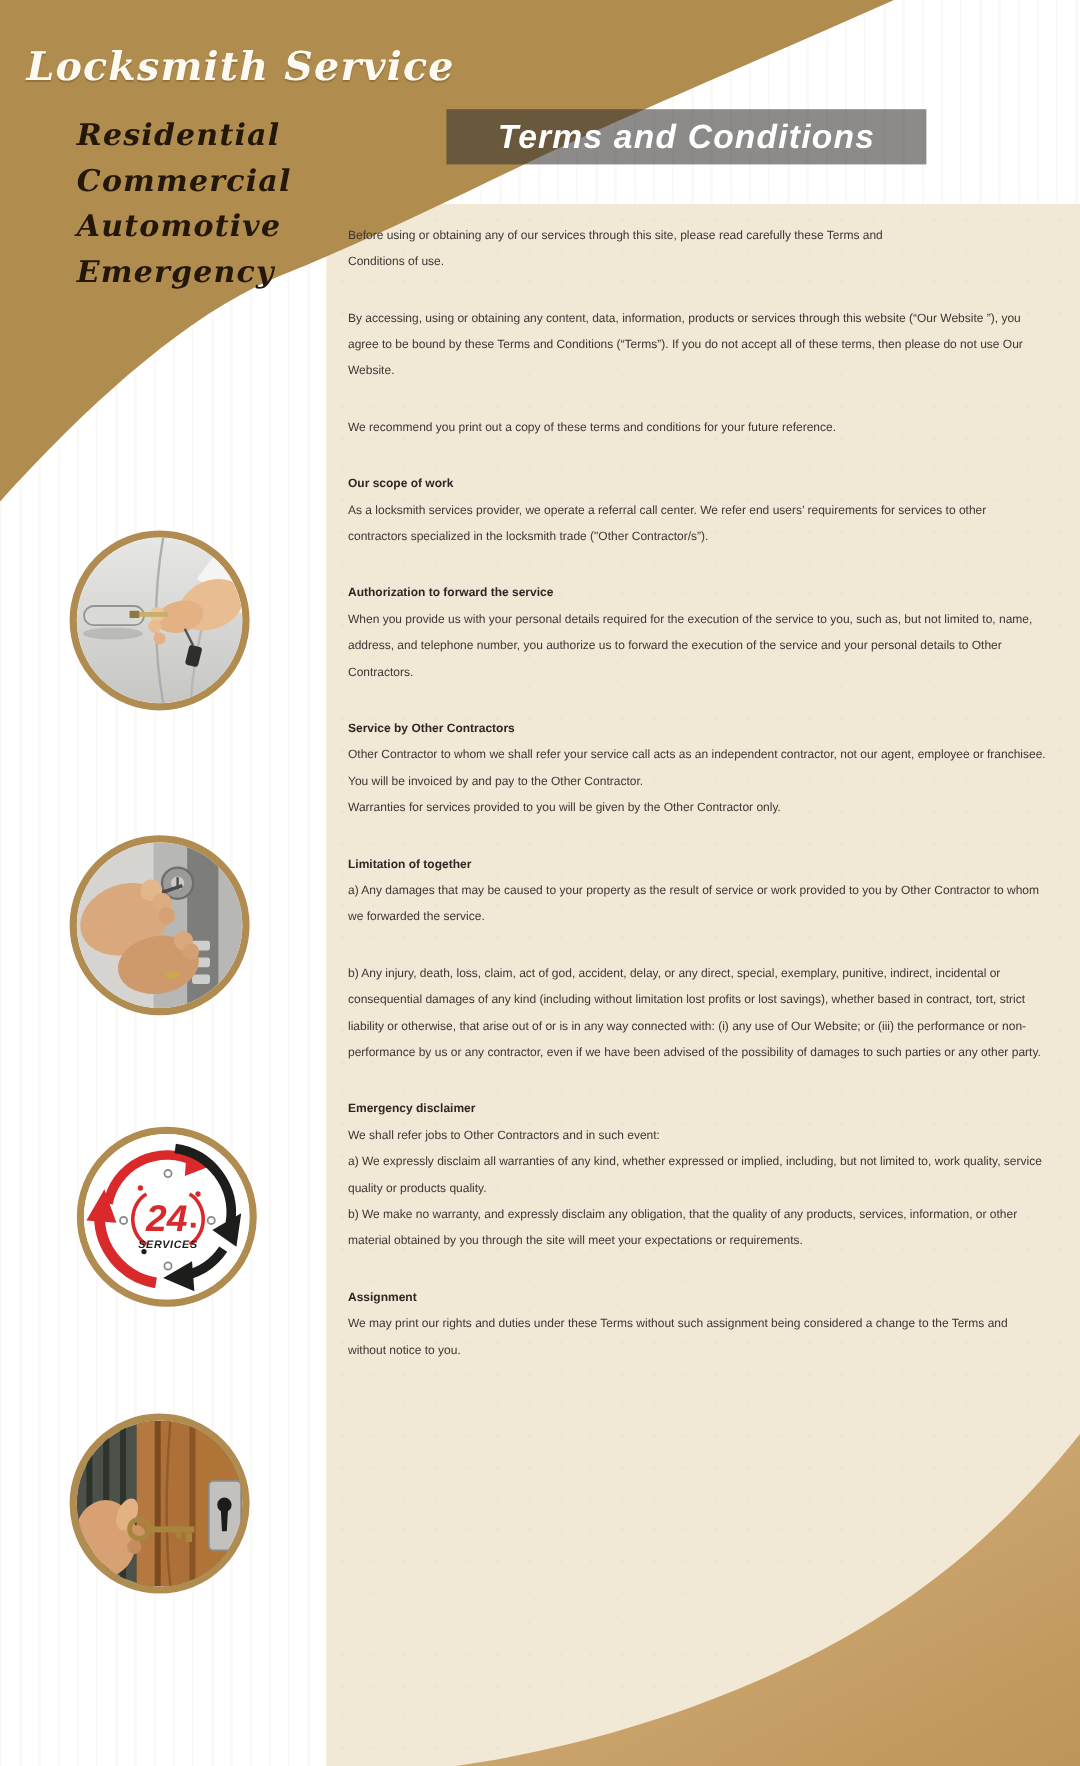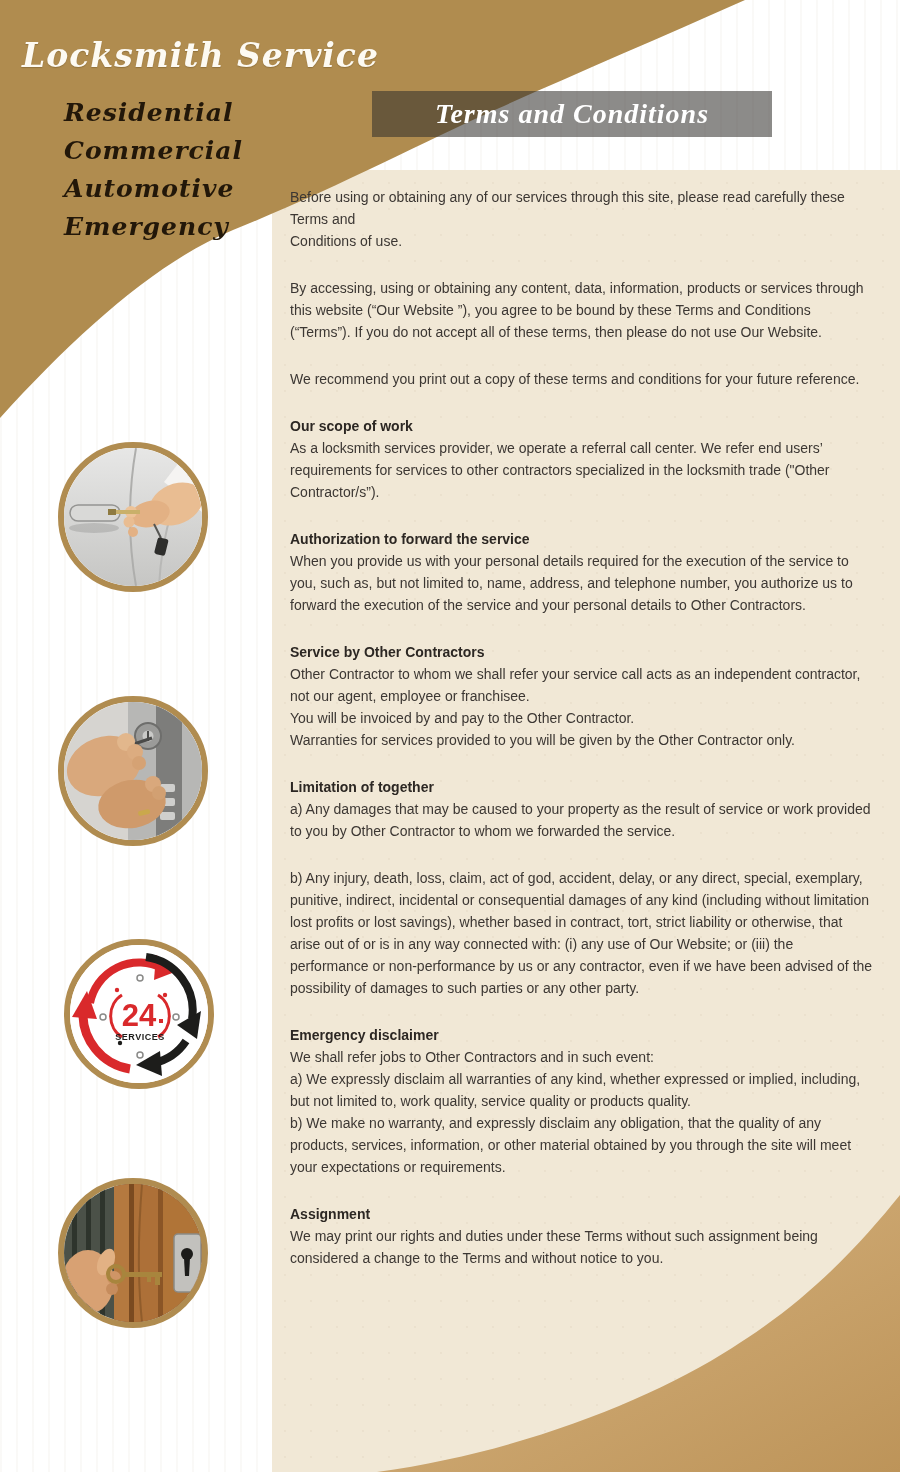--- a/index.html
+++ b/index.html
@@ -34,37 +34,37 @@
     font-size:25px;letter-spacing:1px;color:#221709;height:38px;line-height:38px;
     cursor:pointer;white-space:nowrap;
   }
   
   .title-bar{
     position:absolute;left:372px;top:91px;width:400px;height:46px;
     background:rgba(50,48,44,0.56);
     display:flex;align-items:center;justify-content:center;
   }
   .title-bar span{
-    font-family:Liberation Serif, serif;font-style:italic;font-weight:bold;
+    font-family:Liberation Sans, sans-serif;font-style:italic;font-weight:bold;
     font-size:28px;letter-spacing:1px;color:#ffffff;white-space:nowrap;
   }
   
   .terms-content{
     position:relative;z-index:3;
     margin:16px 26px 0 18px;
-    font-size:14px;line-height:22px;color:#3c3733;
+    font-size:10px;line-height:22px;color:#3c3733;
   }
   .terms-content .b{margin:25px 0 0;white-space:pre-line;}
   .terms-content .b:first-child{margin-top:0;}
   .terms-content .hd{font-weight:bold;color:#2c2723;}
   .terms-content .hd + .b{margin-top:0;}
   
   .photo-circle{
     position:absolute;width:138px;height:138px;border-radius:50%;
-    border:6px solid #b08c50;overflow:hidden;background:#ffffff;
+    border:6px solid #b08c50;overflow:hidden;background:#ffffff;font-style:italic;
   }
   .photo-circle svg{display:block;width:100%;height:100%;}
   .pc1{left:58px;top:442px;}
   .pc2{left:58px;top:696px;}
   .pc3{left:64px;top:939px;}
   .pc4{left:58px;top:1178px;}
 </style>
 </head>
 <body>
 

